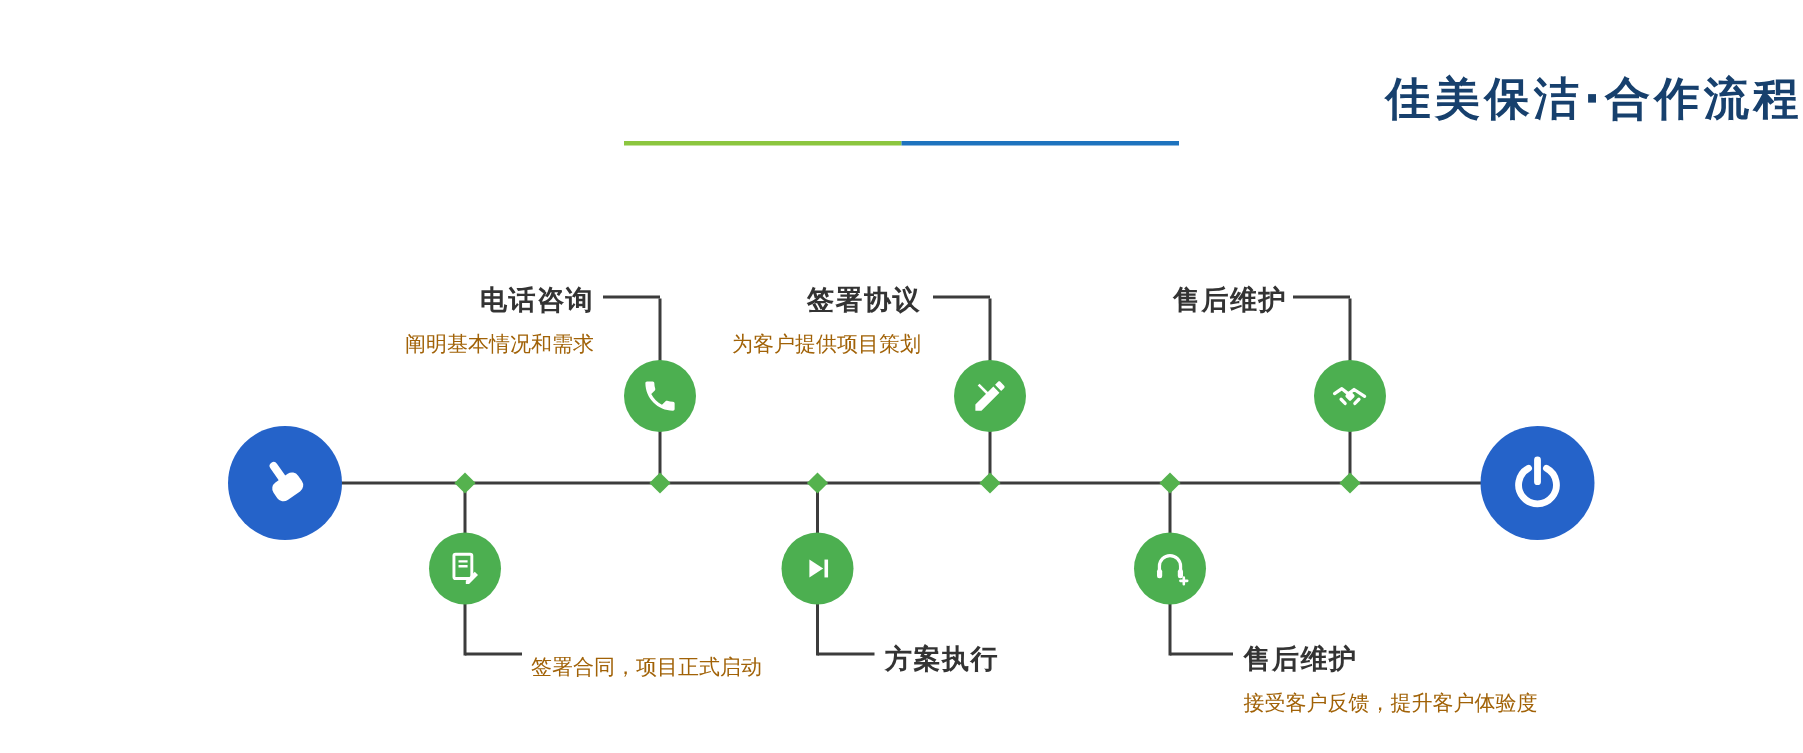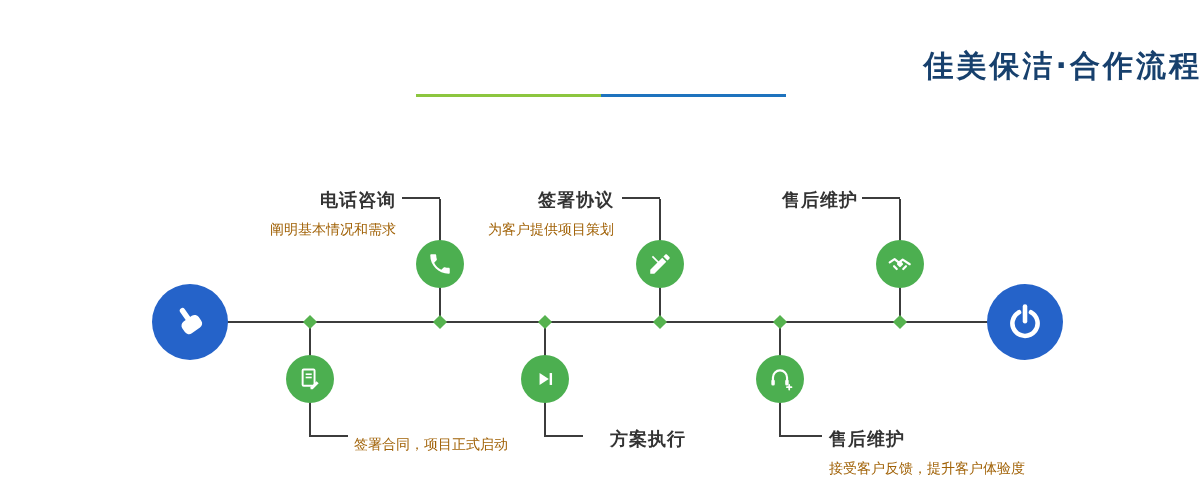--- a/index.html
+++ b/index.html
@@ -145,21 +145,21 @@
     <div class="step-title">签署协议</div>
     <div class="step-desc">为客户提供项目策划</div>
   </div>
   <div class="step-text top-align" style="right:344px;top:188px;">
     <div class="step-title">售后维护</div>
   </div>
 
   <div class="step-text bottom-align" style="left:354px;top:427px;">
     <div class="step-desc">签署合同，项目正式启动</div>
   </div>
-  <div class="step-text bottom-align" style="left:610px;top:427px;font-family:Liberation Serif, serif;">
+  <div class="step-text bottom-align" style="left:590px;top:427px;font-family:Liberation Serif, serif;">
     <div class="step-title">方案执行</div>
   </div>
   <div class="step-text bottom-align" style="left:829px;top:427px;">
     <div class="step-title">售后维护</div>
     <div class="step-desc">接受客户反馈，提升客户体验度</div>
   </div>
 
 </div>
 
 </body></html>

